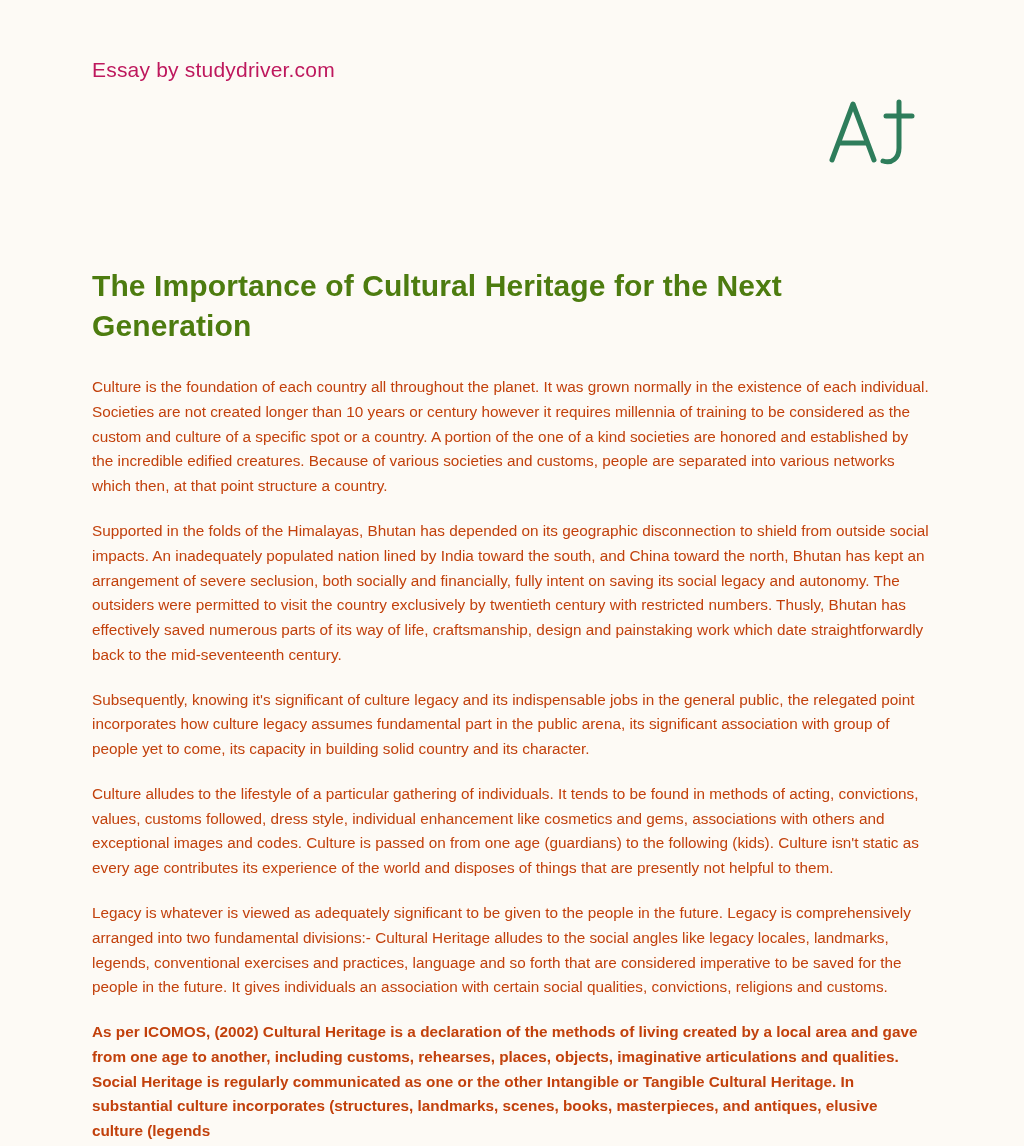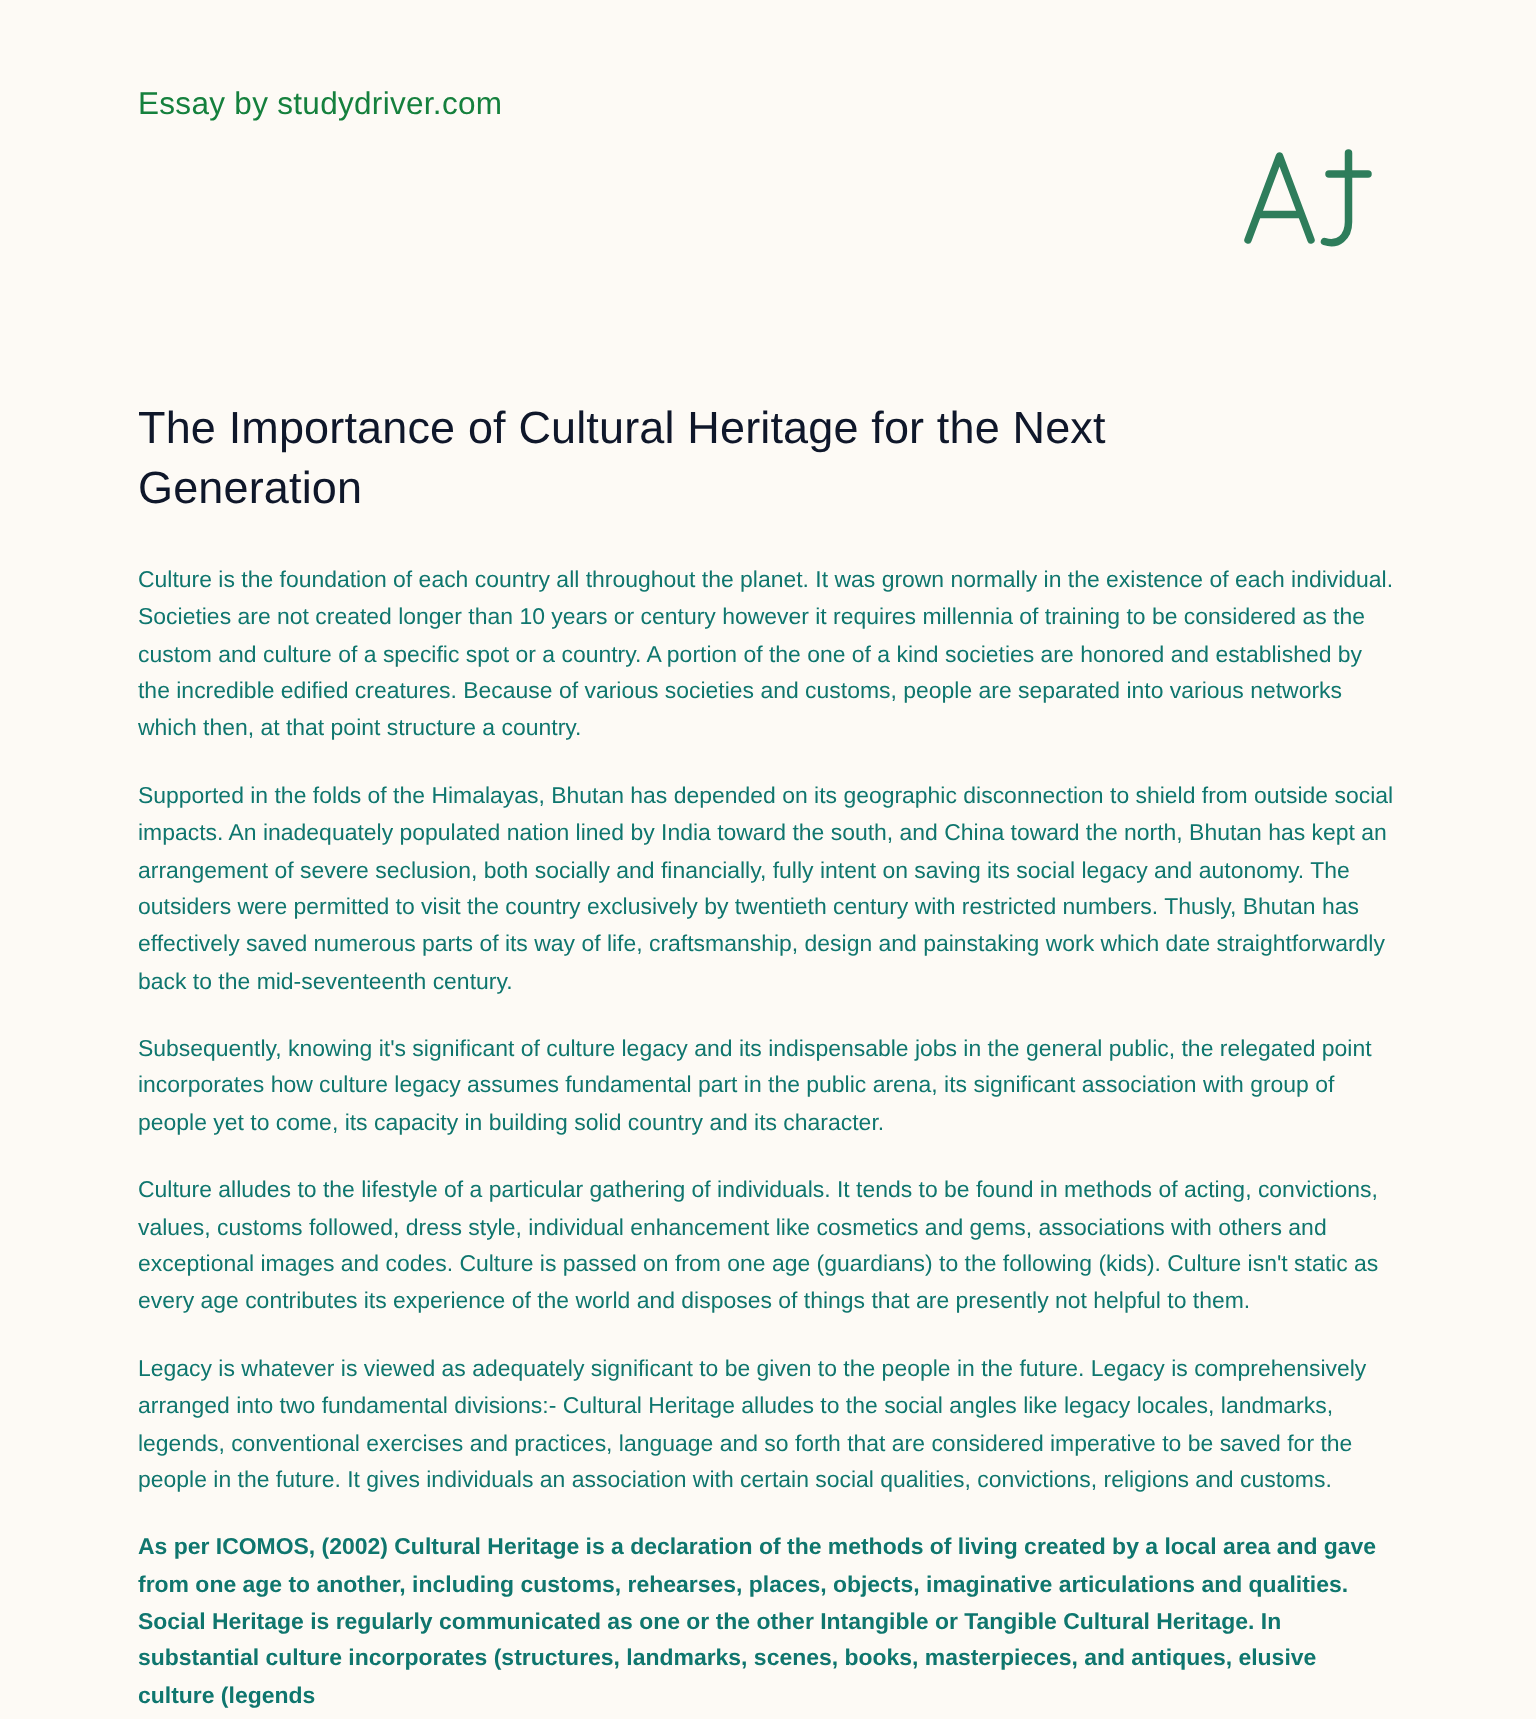--- a/index.html
+++ b/index.html
@@ -21,21 +21,21 @@
     box-sizing: border-box;
     padding: 40px 92px 20px 92px;
     background: #fdfaf5;
   }
   .header {
     position: relative;
     min-height: 120px;
   }
   .essay-by {
     font-size: 21px;
-    color: #15803d;
+    color: #be185d;
     letter-spacing: 0.2px;
     margin: 18px 0 0 0;
     font-weight: normal;
   }
   .source-line {
     margin-top: 22px;
     font-size: 14.5px;
     line-height: 1.55;
     color: #4a4a4a;
     max-width: 640px;
@@ -53,33 +53,33 @@
     top: 28px;
     width: 112px;
     height: 90px;
   }
   .logo svg {
     display: block;
   }
   h1.title {
     font-size: 30px;
     line-height: 1.32;
-    color: #0f172a;
-    font-weight: normal;
+    color: #4d7c0f;
+    font-weight: bold;
     margin: 88px 0 0 0;
     max-width: 800px;
     letter-spacing: 0.1px;
   }
   .body-copy {
     margin-top: 30px;
   }
   .body-copy p {
     font-size: 15.3px;
     line-height: 1.62;
-    color: #0f766e;
+    color: #c2410c;
     margin: 0 0 20px 0;
     max-width: 840px;
     text-align: left;
   }
   .body-copy p:last-child {
     margin-bottom: 0;
     font-weight: bold;
   }
 </style>
 </head>

